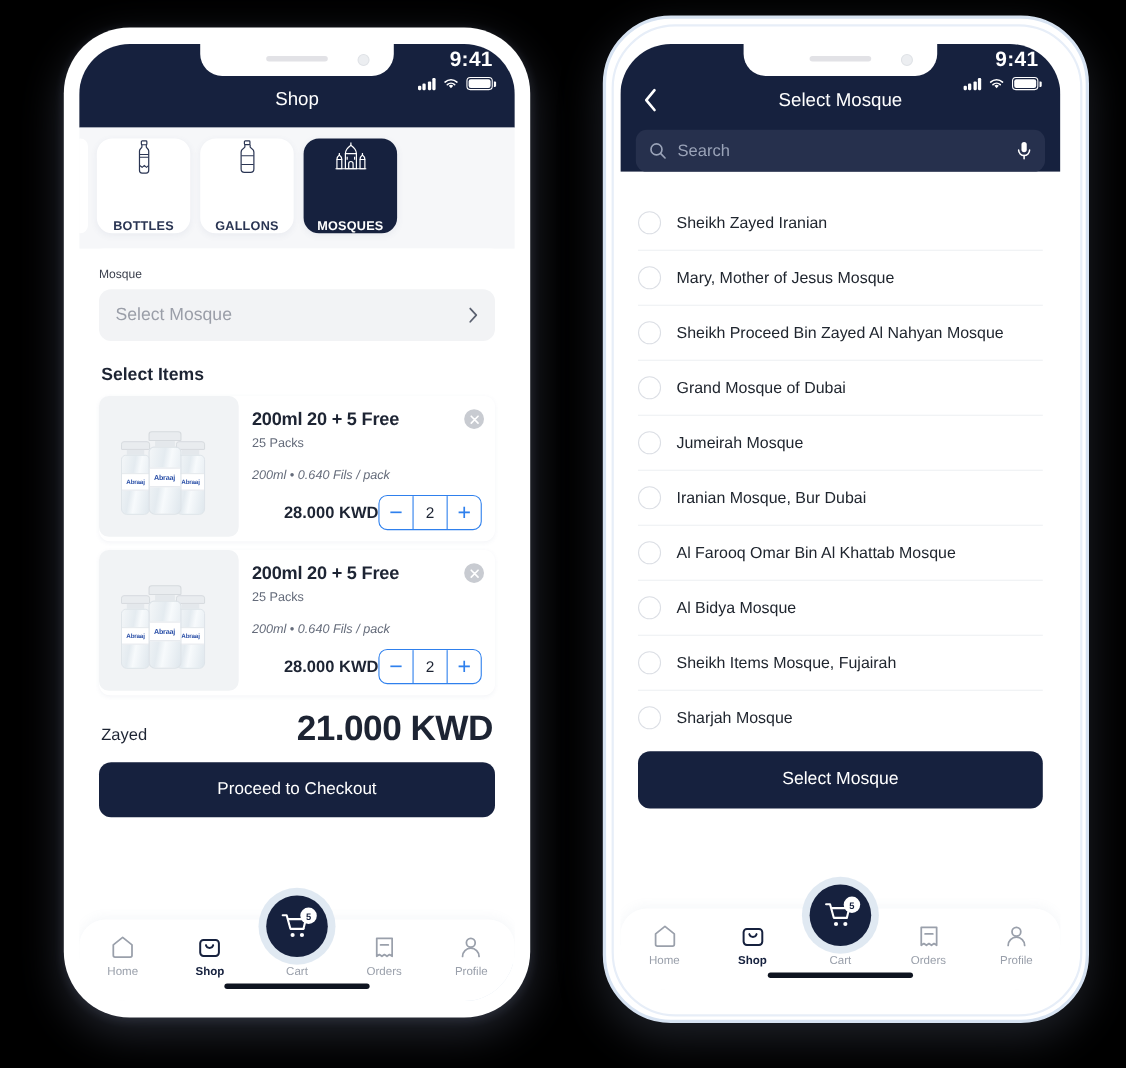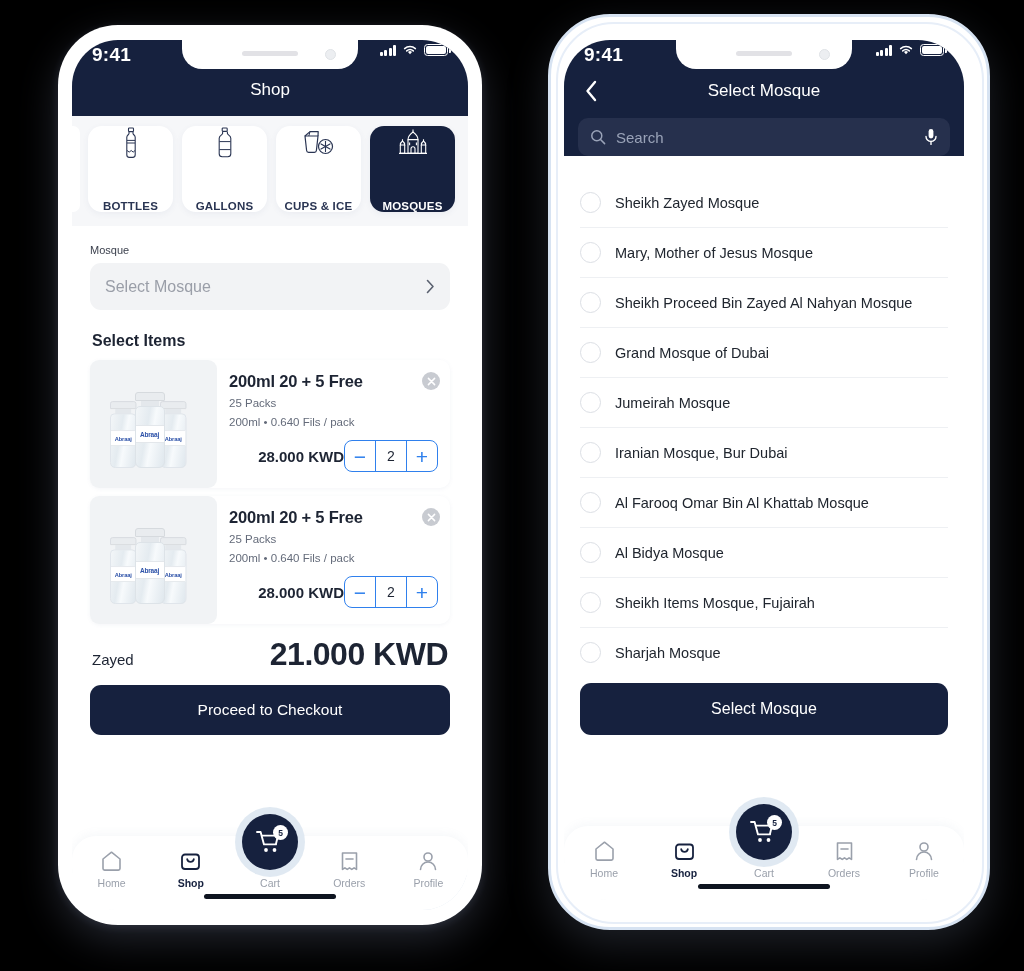--- a/index.html
+++ b/index.html
@@ -73,23 +73,24 @@
   }
   .notch-cam {
     position: absolute; right: 22px; top: 9px;
     width: 9px; height: 9px; border-radius: 50%;
     background: #eceef1;
     border: 1px solid #dfe2e6;
   }
   .statusbar {
     position: relative;
     height: 38px;
-    display: flex; align-items: flex-start; justify-content: space-between;
+    display: flex; align-items: flex-end; justify-content: space-between;
     padding: 0 20px;
     box-sizing: border-box;
+    flex-direction: column;
   }
   .status-time {
     color: #ffffff; font-size: 19px; font-weight: bold;
     letter-spacing: 0.3px;
     margin-top: 4px;
   }
   .status-icons { display: flex; align-items: center; gap: 6px; margin-top: 4px; }
   .sig { display: flex; align-items: flex-end; gap: 1.5px; height: 11px; }
   .sig i { display: block; width: 3px; background: #fff; border-radius: 1px; }
   .sig i:nth-child(1){ height: 4px; }
@@ -230,21 +231,21 @@
     flex-shrink: 0;
     display: flex; align-items: center; justify-content: center;
   }
   .prod-body {
     flex: 1; padding: 12px 12px 10px 12px;
     position: relative;
     box-sizing: border-box;
   }
   .prod-name { font-size: 16.5px; font-weight: bold; color: #1d2433; letter-spacing: -0.2px; }
   .prod-sub { font-size: 11.5px; color: #646b7a; margin-top: 6px; }
-  .prod-sub2 { font-size: 11.5px; color: #646b7a; margin-top: 7px; }
+  .prod-sub2 { font-size: 11.5px; color: #646b7a; margin-top: 17px; font-style: italic; }
   .prod-foot {
     display: flex; align-items: center; justify-content: flex-end;
     margin-top: 12px;
   }
   .prod-price { font-size: 15px; font-weight: bold; color: #1d2433; }
   .stepper {
     display: flex; align-items: stretch;
     border: 1.4px solid #2f80ed;
     border-radius: 8px;
     height: 30px;
@@ -437,36 +438,20 @@
             <svg width="22" height="32" viewBox="0 0 22 32">
               <rect x="8.2" y="1" width="5" height="3.4" rx="0.8" stroke="#2a3553" stroke-width="1.1" fill="none"></rect>
               <path d="M8.6 4.4 v2.2 c0 1.1-3.4 1.8-3.4 4.6 v15.5 c0 1.9 1.2 3 3 3 h5.6 c1.8 0 3-1.1 3-3 V11.2 c0-2.8-3.4-3.5-3.4-4.6 V4.4" stroke="#2a3553" stroke-width="1.1" fill="none"></path>
               <path d="M5.4 14.6 h11.2" stroke="#2a3553" stroke-width="1"></path>
               <path d="M5.4 22.6 h11.2" stroke="#2a3553" stroke-width="1"></path>
             </svg>
           </div>
           <div class="cat-label">GALLONS</div>
         </div>
 
-        <div class="cat">
-          <div class="cat-icon">
-            <svg width="34" height="28" viewBox="0 0 34 28">
-              <path d="M3 7 h13 l-1.6 14.5 a2 2 0 0 1-2 1.8 H6.6 a2 2 0 0 1-2-1.8 Z" stroke="#2a3553" stroke-width="1.2" fill="none"></path>
-              <path d="M3 7 l5-4.4 h8.2 L16 7" stroke="#2a3553" stroke-width="1.2" fill="none" stroke-linejoin="round"></path>
-              <path d="M8 2.6 l-1.2 4.4" stroke="#2a3553" stroke-width="1"></path>
-              <circle cx="23.5" cy="17.5" r="7" stroke="#2a3553" stroke-width="1.2" fill="#fff"></circle>
-              <g stroke="#2a3553" stroke-width="1.1" stroke-linecap="round">
-                <path d="M23.5 12.4 v10.2"></path>
-                <path d="M19 14.9 l9 5.2"></path>
-                <path d="M19 20.1 l9-5.2"></path>
-              </g>
-            </svg>
-          </div>
-          <div class="cat-label">CUPS &amp; ICE</div>
-        </div>
 
         <div class="cat active">
           <div class="cat-icon">
             <svg width="34" height="30" viewBox="0 0 34 30">
               <g stroke="#ffffff" stroke-width="1.1" fill="none">
                 <path d="M17 4 c-3.6 2.6-5 5-5 7.6 h10 C22 8.6 20.6 6.6 17 4 Z"></path>
                 <path d="M17 4 v-2.4"></path>
                 <path d="M12 11.6 v13.8 h10 V11.6"></path>
                 <path d="M6.5 13 c-1.6 1.2-2.2 2.4-2.2 4 h4.4 c0-1.6-.6-2.8-2.2-4 Z"></path>
                 <path d="M6.5 13 v-1.8"></path>
@@ -715,21 +700,21 @@
           <rect x="4.6" y="1" width="4.8" height="9.4" rx="2.4" fill="#ffffff"></rect>
           <path d="M2 8.4 a5 5 0 0 0 10 0" stroke="#ffffff" stroke-width="1.4" fill="none" stroke-linecap="round"></path>
           <path d="M7 13.4 v3" stroke="#ffffff" stroke-width="1.4" stroke-linecap="round"></path>
         </svg>
       </div>
     </div>
 
     <div class="mlist">
       <div class="mrow">
           <span class="radio"></span>
-          <span class="mlabel">Sheikh Zayed Mosque</span>
+          <span class="mlabel">Sheikh Zayed Iranian</span>
         </div>
       <div class="mrow">
           <span class="radio"></span>
           <span class="mlabel">Mary, Mother of Jesus Mosque</span>
         </div>
       <div class="mrow">
           <span class="radio"></span>
           <span class="mlabel">Sheikh Proceed Bin Zayed Al Nahyan Mosque</span>
         </div>
       <div class="mrow">

